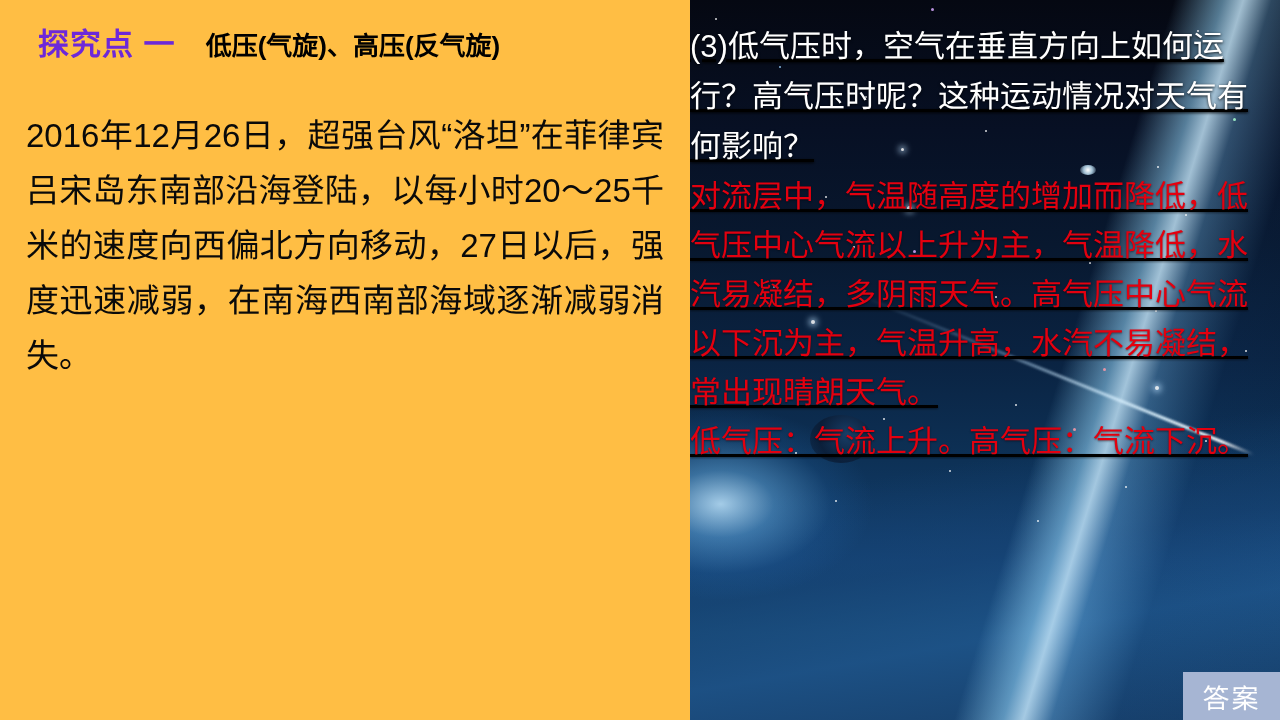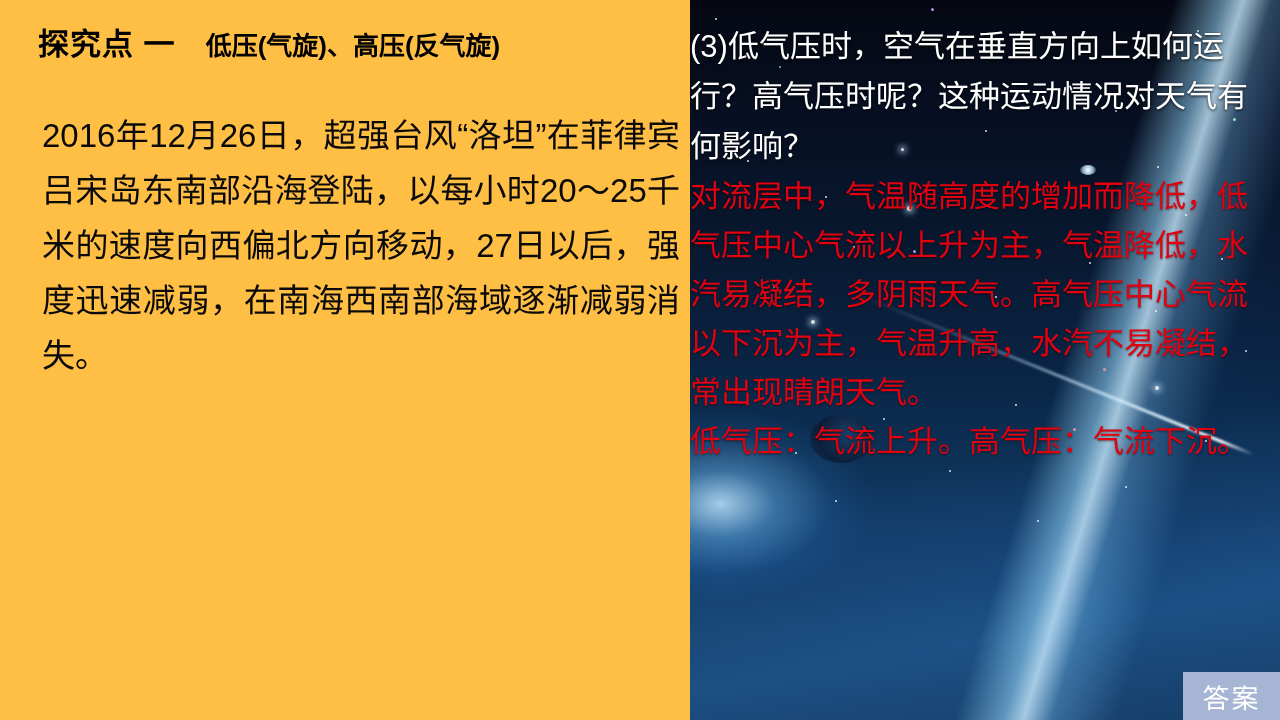--- a/index.html
+++ b/index.html
@@ -35,21 +35,21 @@
     position: absolute;
     left: 38px;
     top: 19px;
     display: flex;
     align-items: baseline;
     white-space: nowrap;
   }
   .title-label {
     font-size: 31px;
     font-weight: bold;
-    color: #000000;
+    color: #6d28d9;
     letter-spacing: 1px;
   }
   .title-gap {
     display: inline-block;
     width: 30px;
   }
   .title-main {
     font-size: 26px;
     font-weight: bold;
     color: #000;
@@ -61,21 +61,20 @@
     left: 26px;
     top: 108px;
     width: 638px;
     font-size: 33px;
     line-height: 55px;
     color: #0a0a0a;
     text-align: justify;
     text-justify: inter-ideograph;
     letter-spacing: 0px;
     font-weight: 400;
-    margin-left: 16px;
   }
 
   
   .right-panel {
     position: absolute;
     left: 685px;
     top: 0;
     width: 595px;
     height: 720px;
     overflow: hidden;
@@ -166,20 +165,21 @@
     pointer-events: none;
   }
 
   
   .right-text {
     position: absolute;
     left: 5px;
     top: 22px;
     width: 585px;
     z-index: 4;
+    text-decoration: underline;
   }
   .q-line {
     font-size: 31px;
     line-height: 50px;
     color: #ffffff;
     letter-spacing: 0px;
     text-shadow: 0 1px 3px rgba(0,0,0,.85);
   }
   .a-line {
     font-size: 31px;

